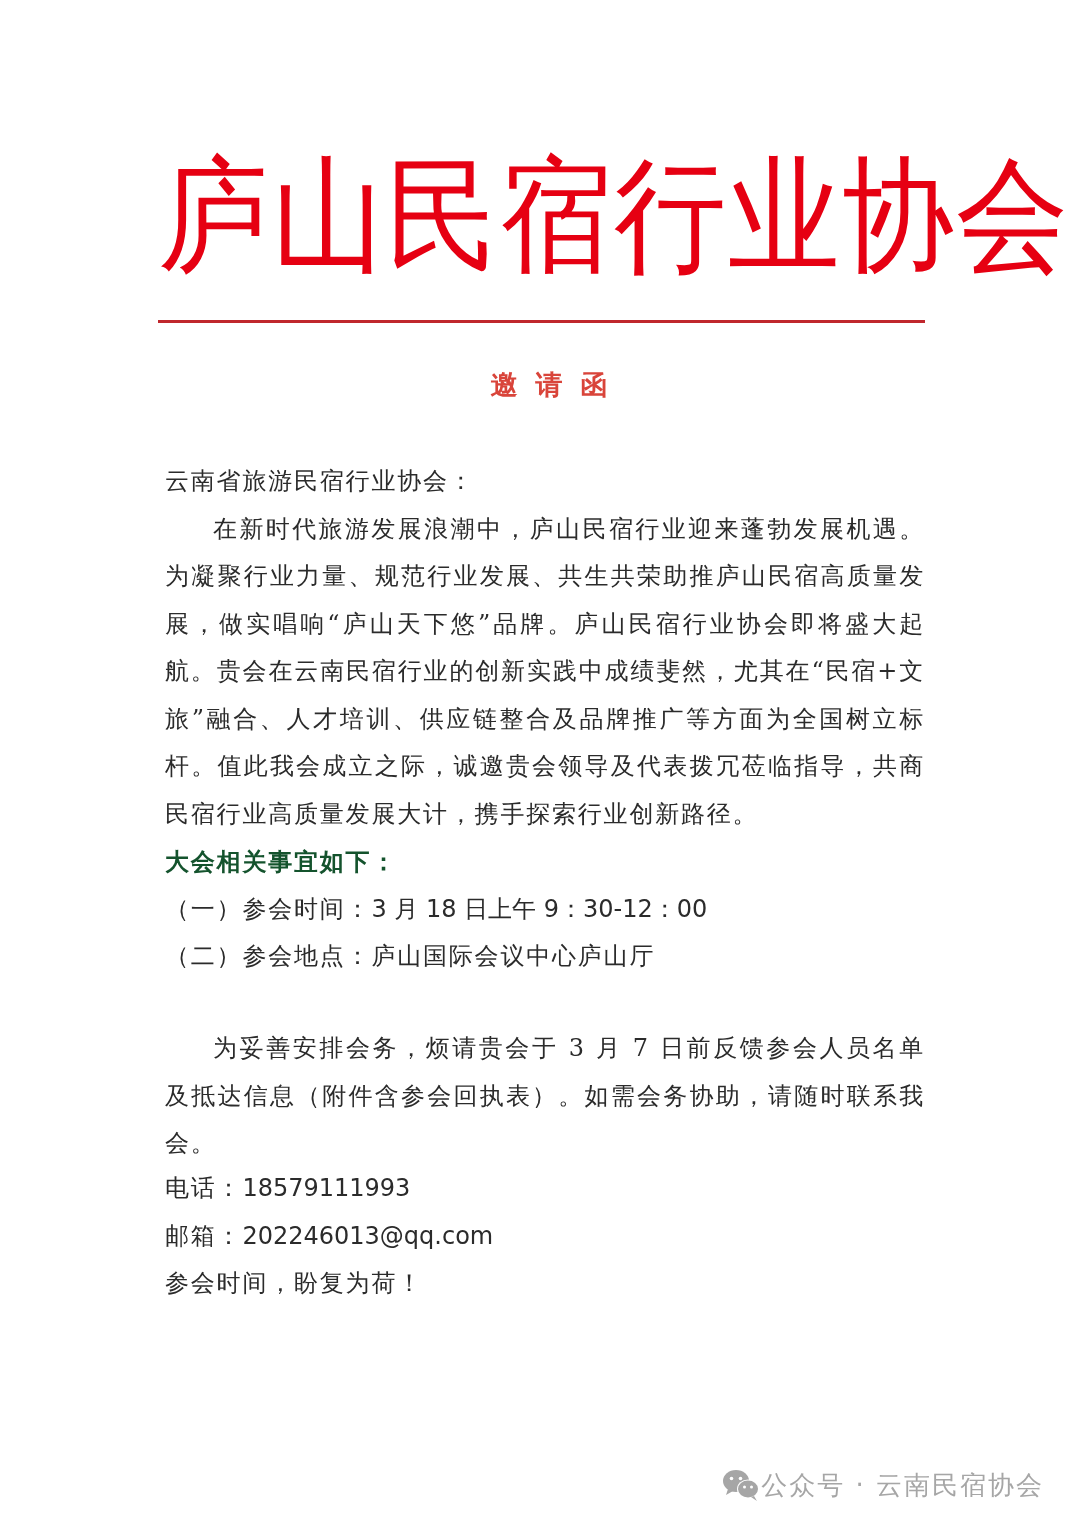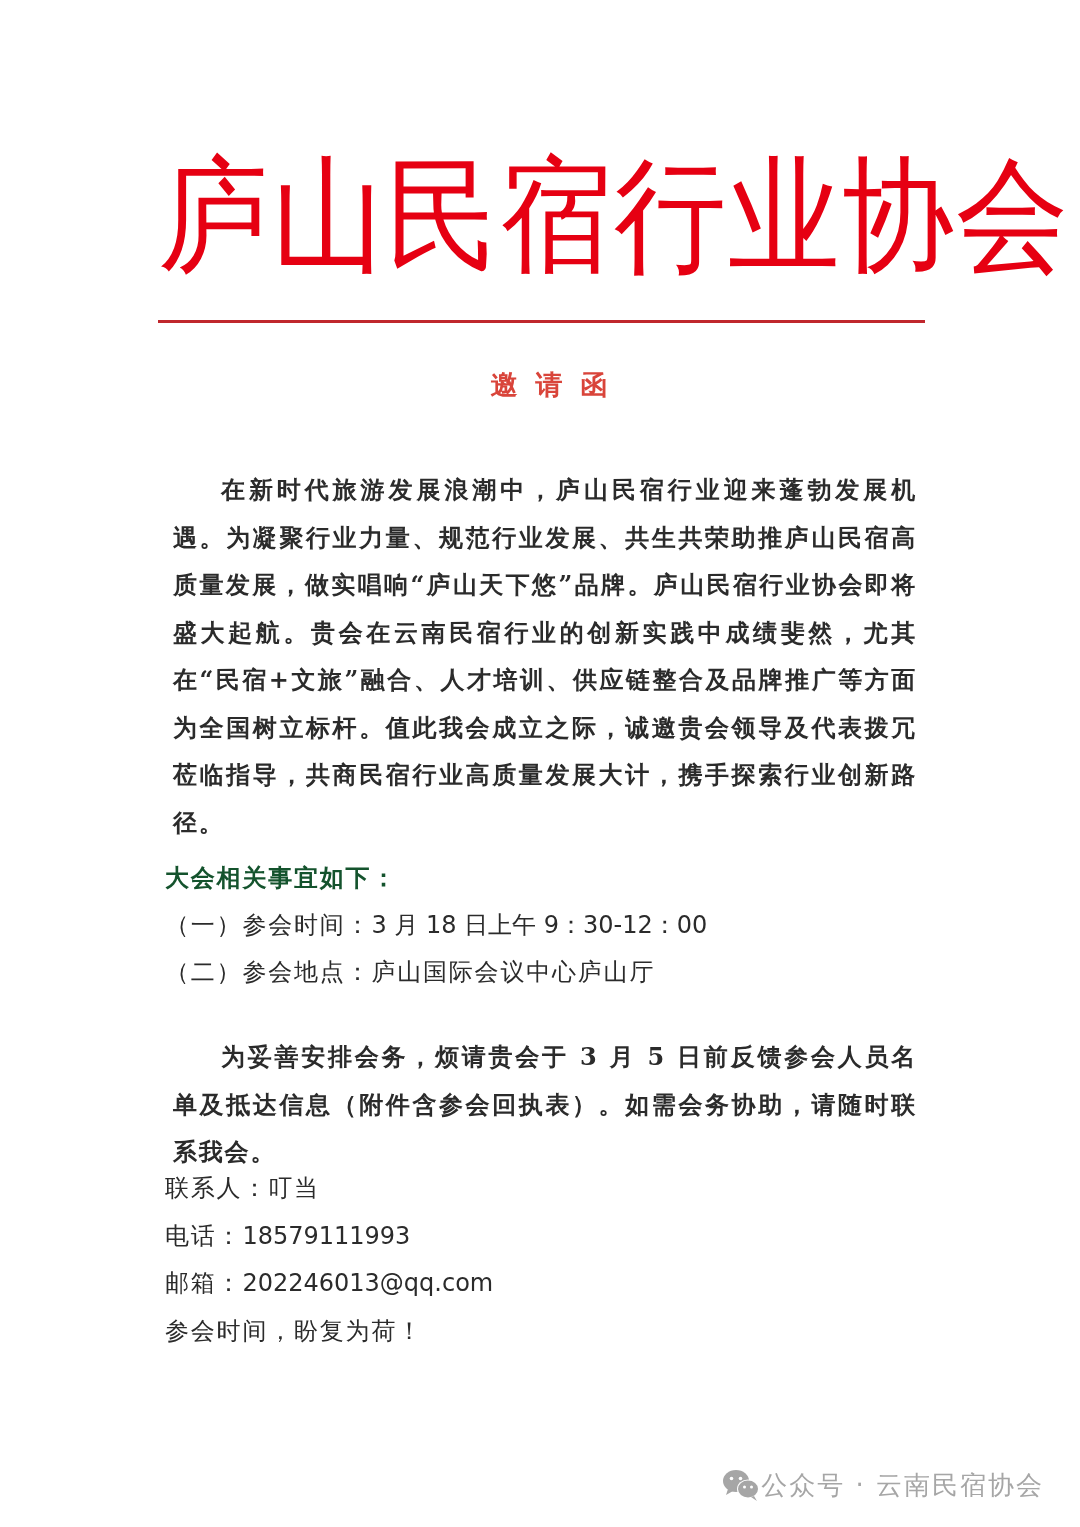--- a/index.html
+++ b/index.html
@@ -55,24 +55,23 @@
     .body-text {
       position: absolute;
       left: 165px;
       width: 760px;
       font-size: 24px;
       line-height: 47.5px;
       letter-spacing: 1.8px;
       color: #2b2b2b;
     }
     .para {
-      margin: 8px;
+      margin: 0;
       text-indent: 2em;
       text-align: justify;
-      font-weight: bold;
     }
     .line {
       margin: 0;
       white-space: nowrap;
     }
     .bold {
       font-weight: bold;
       color: #14532d;
     }
     .num {
@@ -100,38 +99,36 @@
 </head>
 <body>
 
 <div class="org-title">庐山民宿行业协会</div>
 
 <div class="divider"></div>
 
 <div class="doc-subtitle">邀请函</div>
 
 <div class="body-text" style="top: 458px;">
+  <p class="line">云南省旅游民宿行业协会：</p>
   <p class="para">在新时代旅游发展浪潮中，庐山民宿行业迎来蓬勃发展机遇。为凝聚行业力量、规范行业发展、共生共荣助推庐山民宿高质量发展，做实唱响“庐山天下悠”品牌。庐山民宿行业协会即将盛大起航。贵会在云南民宿行业的创新实践中成绩斐然，尤其在“民宿+文旅”融合、人才培训、供应链整合及品牌推广等方面为全国树立标杆。值此我会成立之际，诚邀贵会领导及代表拨冗莅临指导，共商民宿行业高质量发展大计，携手探索行业创新路径。</p>
   <p class="line bold">大会相关事宜如下：</p>
   <p class="line">
     <span>（一）参会时间：</span><span class="num">3 月 18 日上午 9：30-12：00</span>
   </p>
   <p class="line">
     <span>（二）参会地点：</span><span>庐山国际会议中心庐山厅</span>
   </p>
 </div>
 
 <div class="body-text" style="top: 1025px;">
-  <p class="para">为妥善安排会务，烦请贵会于 3 月 5 日前反馈参会人员名单及抵达信息（附件含参会回执表）。如需会务协助，请随时联系我会。</p>
+  <p class="para">为妥善安排会务，烦请贵会于 3 月 7 日前反馈参会人员名单及抵达信息（附件含参会回执表）。如需会务协助，请随时联系我会。</p>
 </div>
 
 <div class="body-text" style="top: 1165px;">
-  <p class="line">
-    <span>联系人：</span><span>叮当</span>
-  </p>
   <p class="line">
     <span>电话：</span><span class="num">18579111993</span>
   </p>
   <p class="line">
     <span>邮箱：</span><span class="num">202246013@qq.com</span>
   </p>
   <p class="line">参会时间，盼复为荷！</p>
 </div>
 
 <div class="footer-brand">

